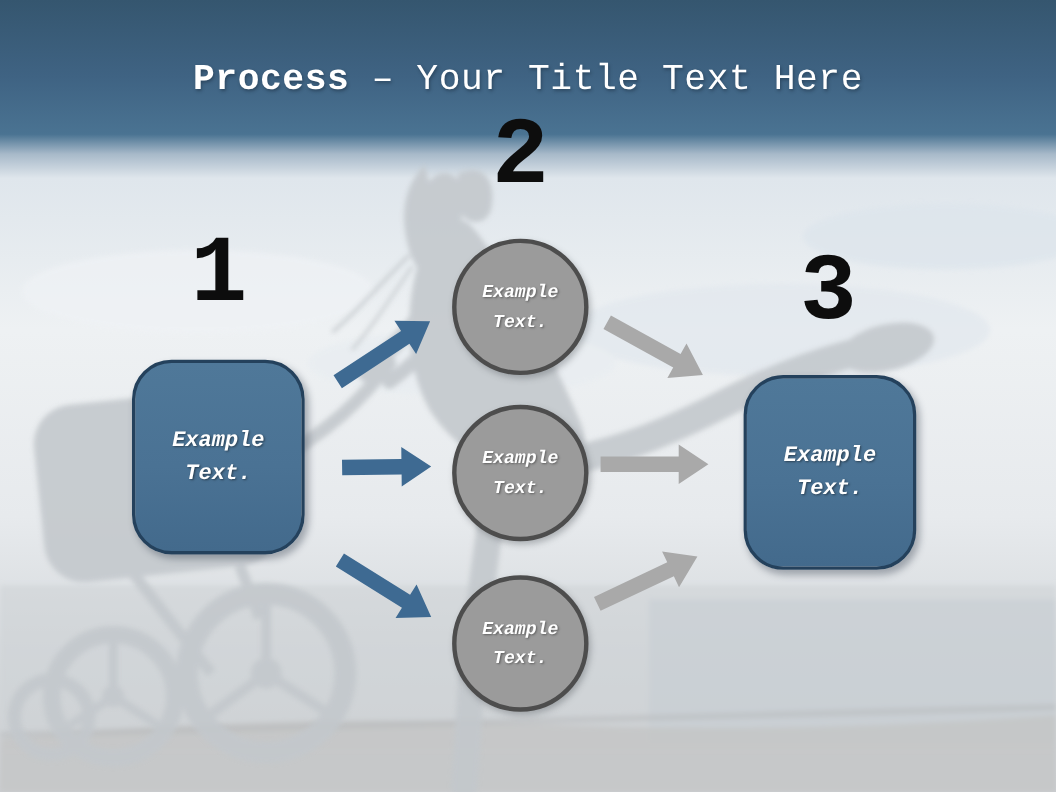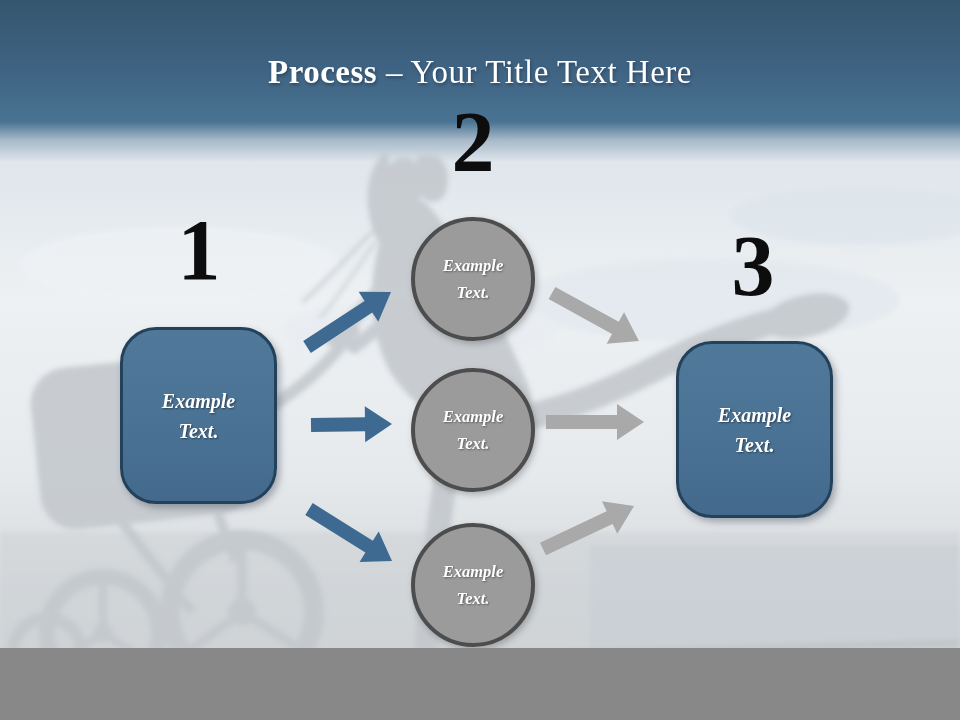--- a/index.html
+++ b/index.html
@@ -1,18 +1,18 @@
 <!DOCTYPE html>
 <html style="--header-top: #35566f; --header-bottom: #4a7392; --box-fill: #4a7294; --box-border: #24415c; --circle-fill: #9b9b9b; --circle-border: #4d4d4d; --arrow-blue: #3e6a92; --arrow-gray: #a9a9a9; --number-color: #0d0d0d; --text-white: #ffffff;"><head>
 <meta charset="utf-8">
 <style>
   html,body{margin:0;padding:0;background:#888;}
   .slide{
-    position:relative;width:960px;height:648px;overflow:hidden;margin:0 auto;
-    font-family:Liberation Serif, serif;
+    position:relative;width:960px;height:720px;overflow:hidden;margin:0 auto;
+    font-family:Liberation Mono, monospace;
     background:linear-gradient(180deg,
       var(--header-top,#35566f) 0px,
       #3f6383 70px,
       var(--header-bottom,#4a7392) 122px,
       #a7b9c9 140px,
       #dfe6ec 162px,
       #eef1f3 300px,
       #e7eaed 470px,
       #d6dadd 590px,
       #cccfd2 720px);

